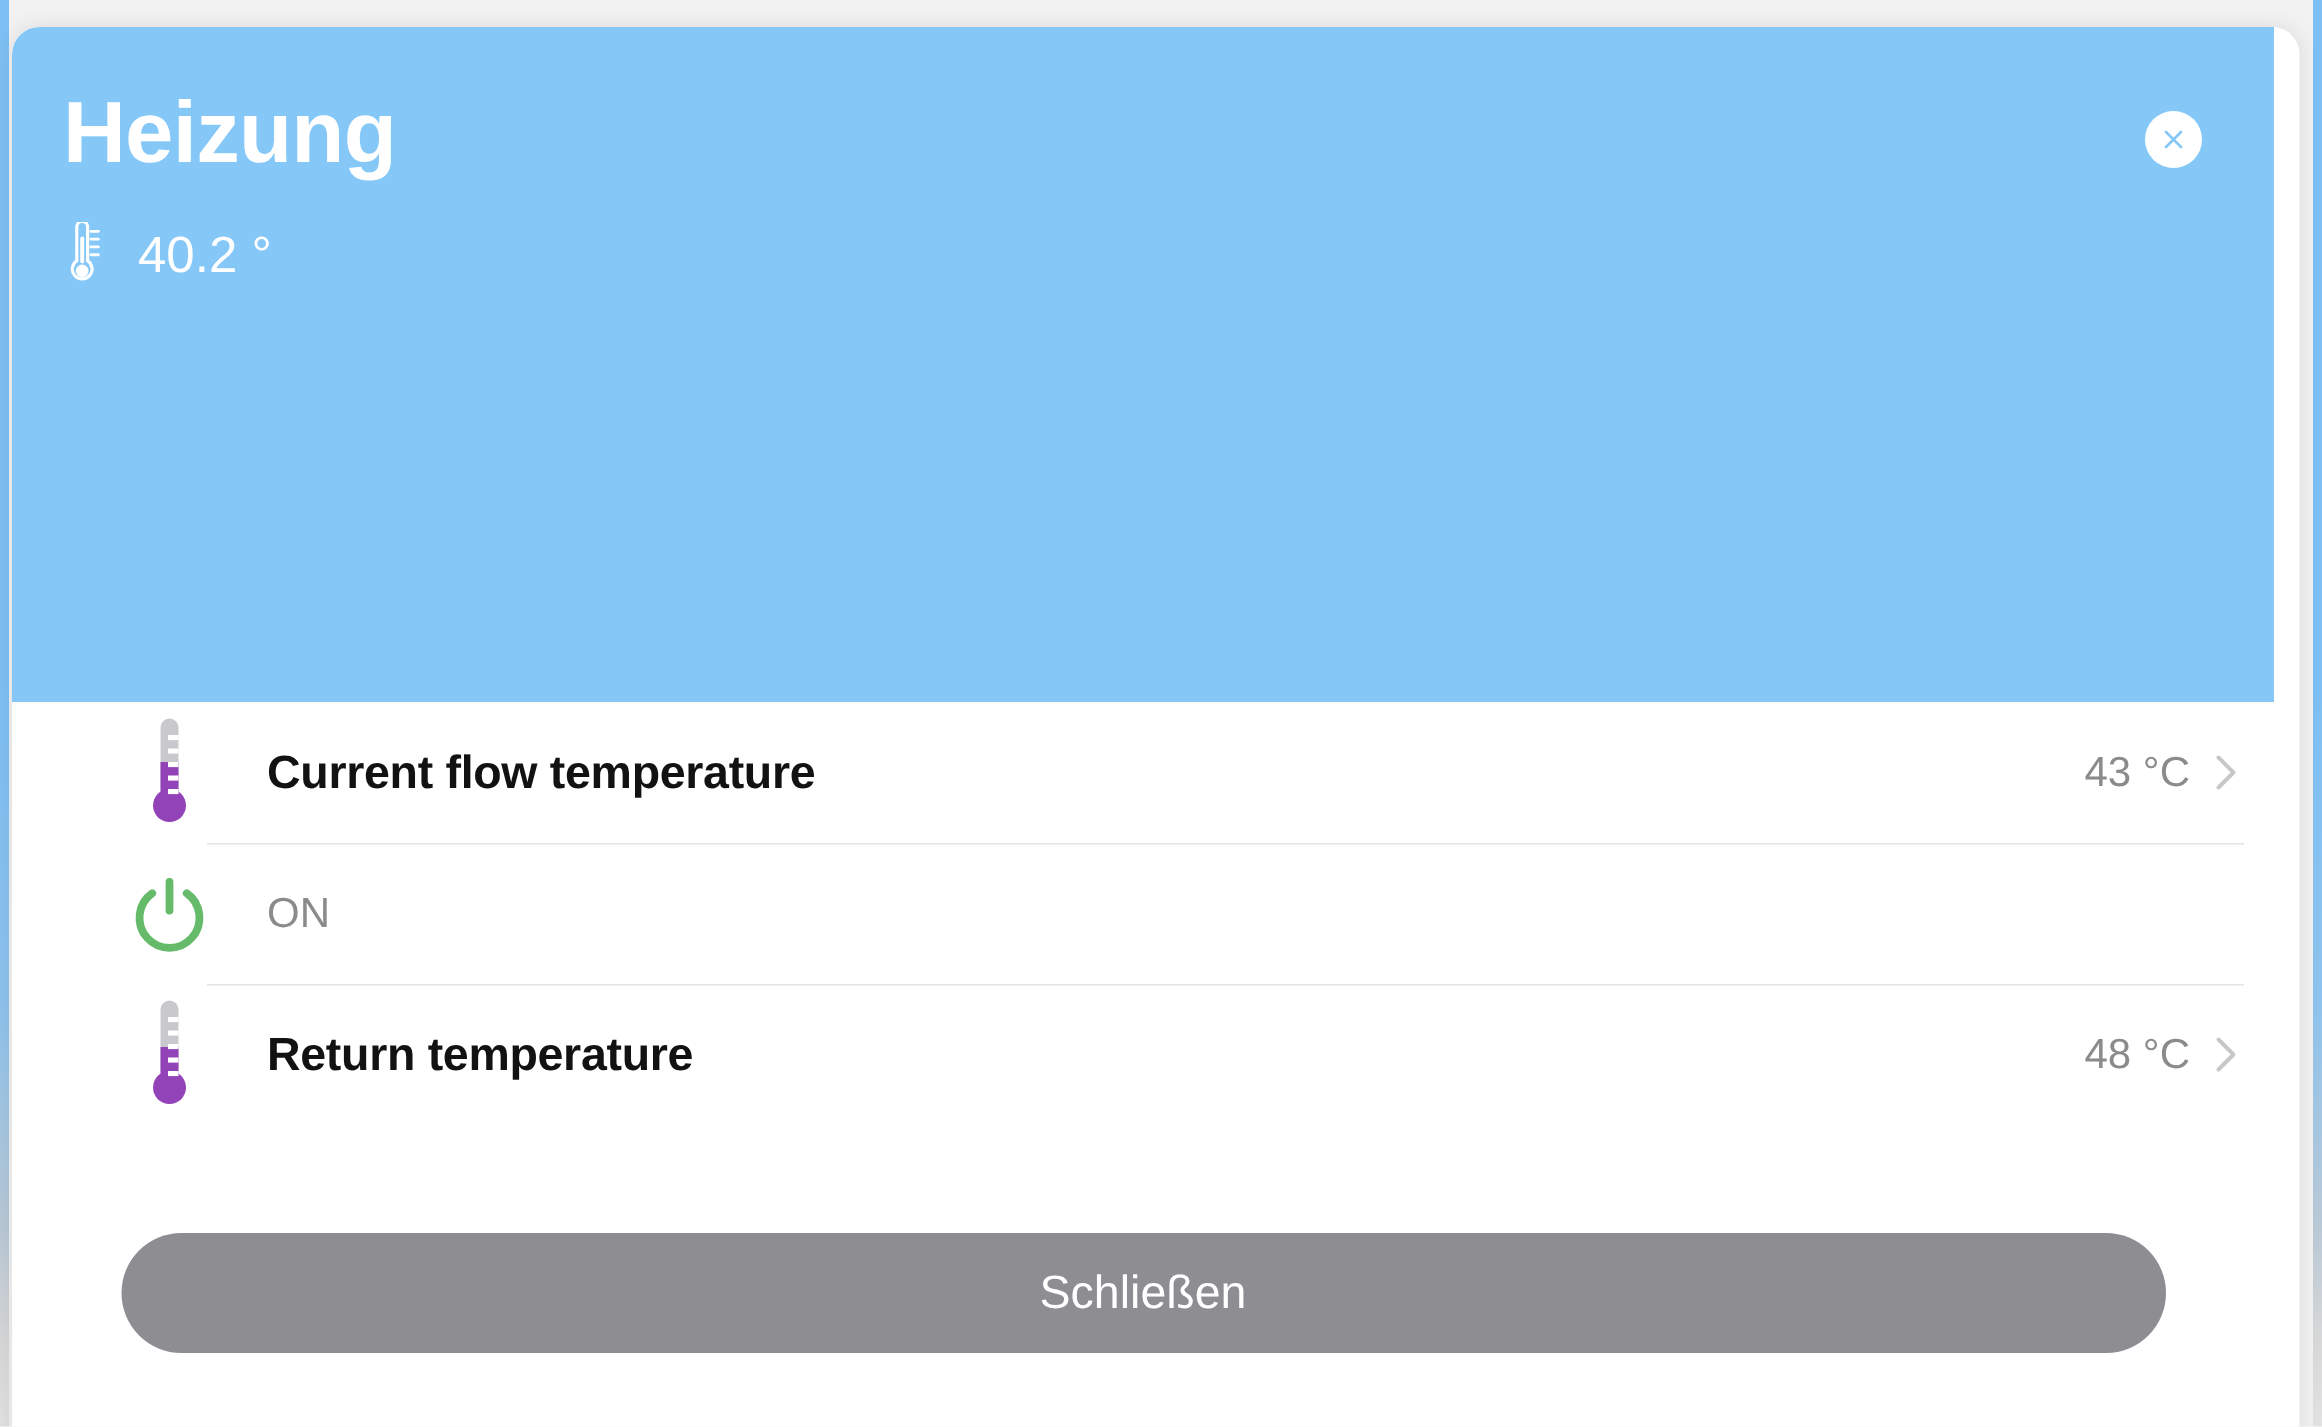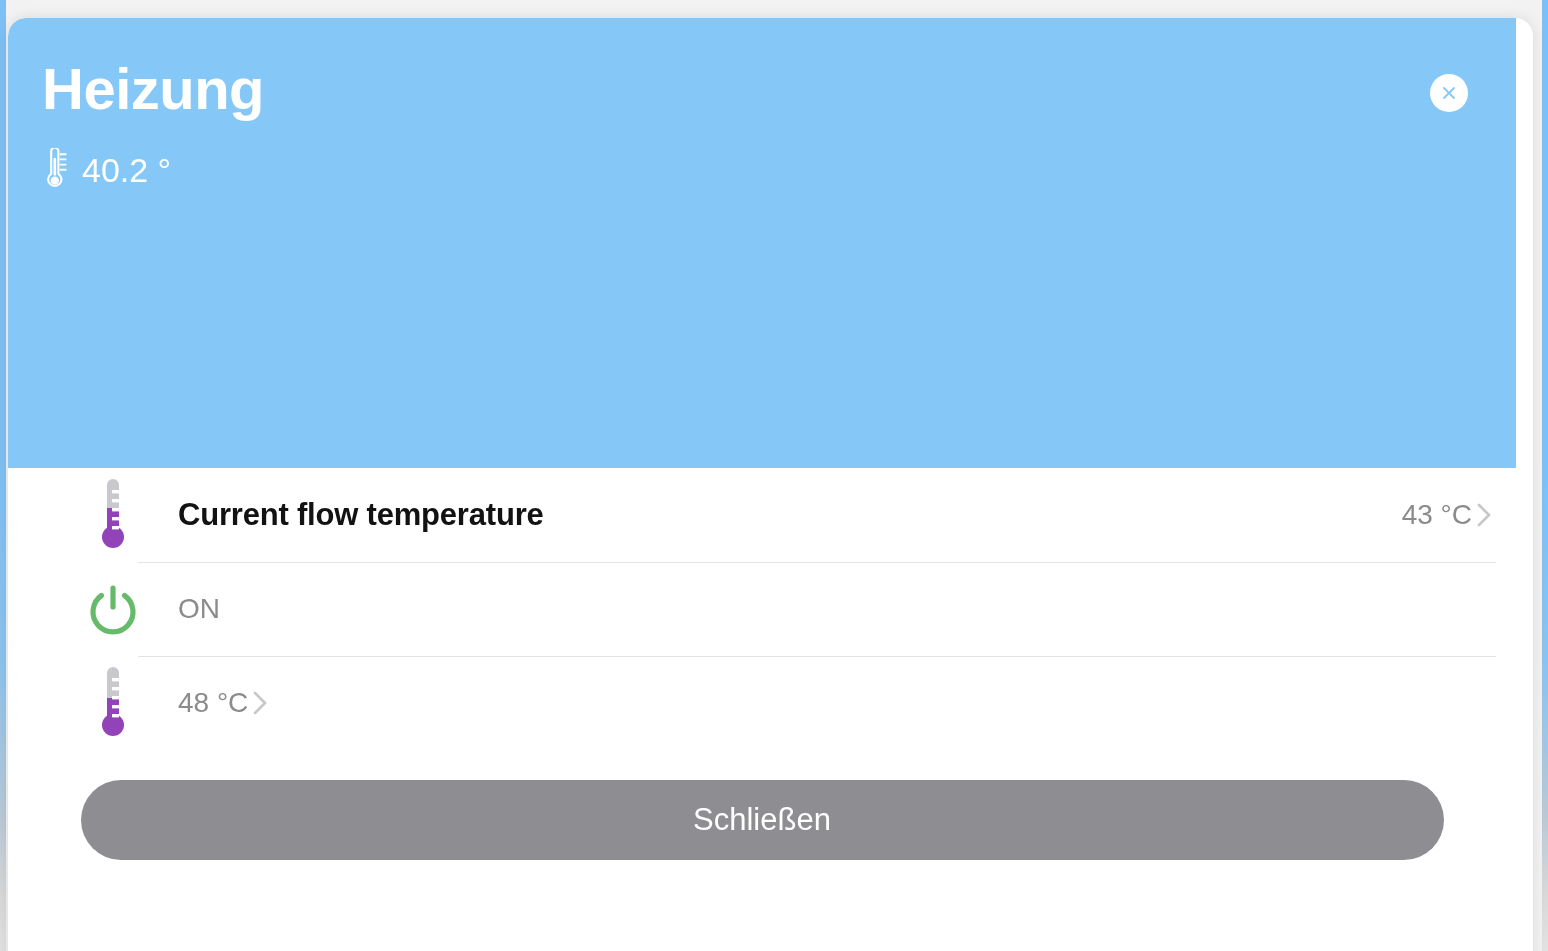--- a/index.html
+++ b/index.html
@@ -63,21 +63,21 @@
     color: #ffffff;
     letter-spacing: -0.5px;
     line-height: 1;
   }
   .header-sub {
     position: absolute;
     left: 34px;
     top: 130px;
     display: flex;
     align-items: center;
-    gap: 14px;
+    gap: 24px;
   }
   .header-sub .value {
     font-size: 34px;
     color: #ffffff;
     font-weight: 400;
     line-height: 1;
   }
   .therm-outline { width: 26px; height: 44px; display: block; }
 
   .close-btn {
@@ -134,34 +134,34 @@
   .row-label {
     flex: 1 1 auto;
     font-size: 31px;
     font-weight: 600;
     color: #121212;
     letter-spacing: -0.2px;
   }
   .row-value {
     display: flex;
     align-items: center;
-    gap: 4px;
+    gap: 16px;
     padding-right: 24px;
     font-size: 28px;
     color: #8b8b8b;
     font-weight: 400;
   }
   .chev { width: 16px; height: 26px; display: block; flex: 0 0 16px; }
   .chev.hidden { visibility: hidden; }
 
   
   .footer {
     position: absolute;
     left: 0;
-    top: 762px;
+    top: 804px;
     width: 1508px;
     display: flex;
     justify-content: center;
   }
   .close-pill {
     width: 1363px;
     height: 80px;
     border: none;
     border-radius: 40px;
     background: #8d8d92;
@@ -256,20 +256,21 @@
             <rect x="9" y="2" width="12" height="52" rx="6" fill="#c9c9cd"></rect>
             <path d="M9 33h12v21H9z" fill="#9243b8"></path>
             <circle cx="15" cy="60" r="11" fill="#9243b8"></circle>
             <rect x="14" y="49" width="7" height="3.4" fill="#ffffff"></rect>
             <rect x="14" y="40" width="7" height="3.4" fill="#ffffff"></rect>
             <rect x="14" y="31" width="7" height="3.4" fill="#ffffff"></rect>
             <rect x="14" y="22" width="7" height="3.4" fill="#ffffff"></rect>
             <rect x="14" y="13" width="7" height="3.4" fill="#ffffff"></rect>
           </svg>
         </div>
+        <div class="row-label">Return temperature</div>
         <div class="row-value">
           <span>48 °C</span>
           <span>
             <svg class="chev" viewBox="0 0 16 26">
               <polyline points="3,3 13,13 3,23" fill="none" stroke="#c7c7c7" stroke-width="2.6" stroke-linecap="round" stroke-linejoin="round"></polyline>
             </svg>
           </span>
         </div>
       </div>
     </div>

